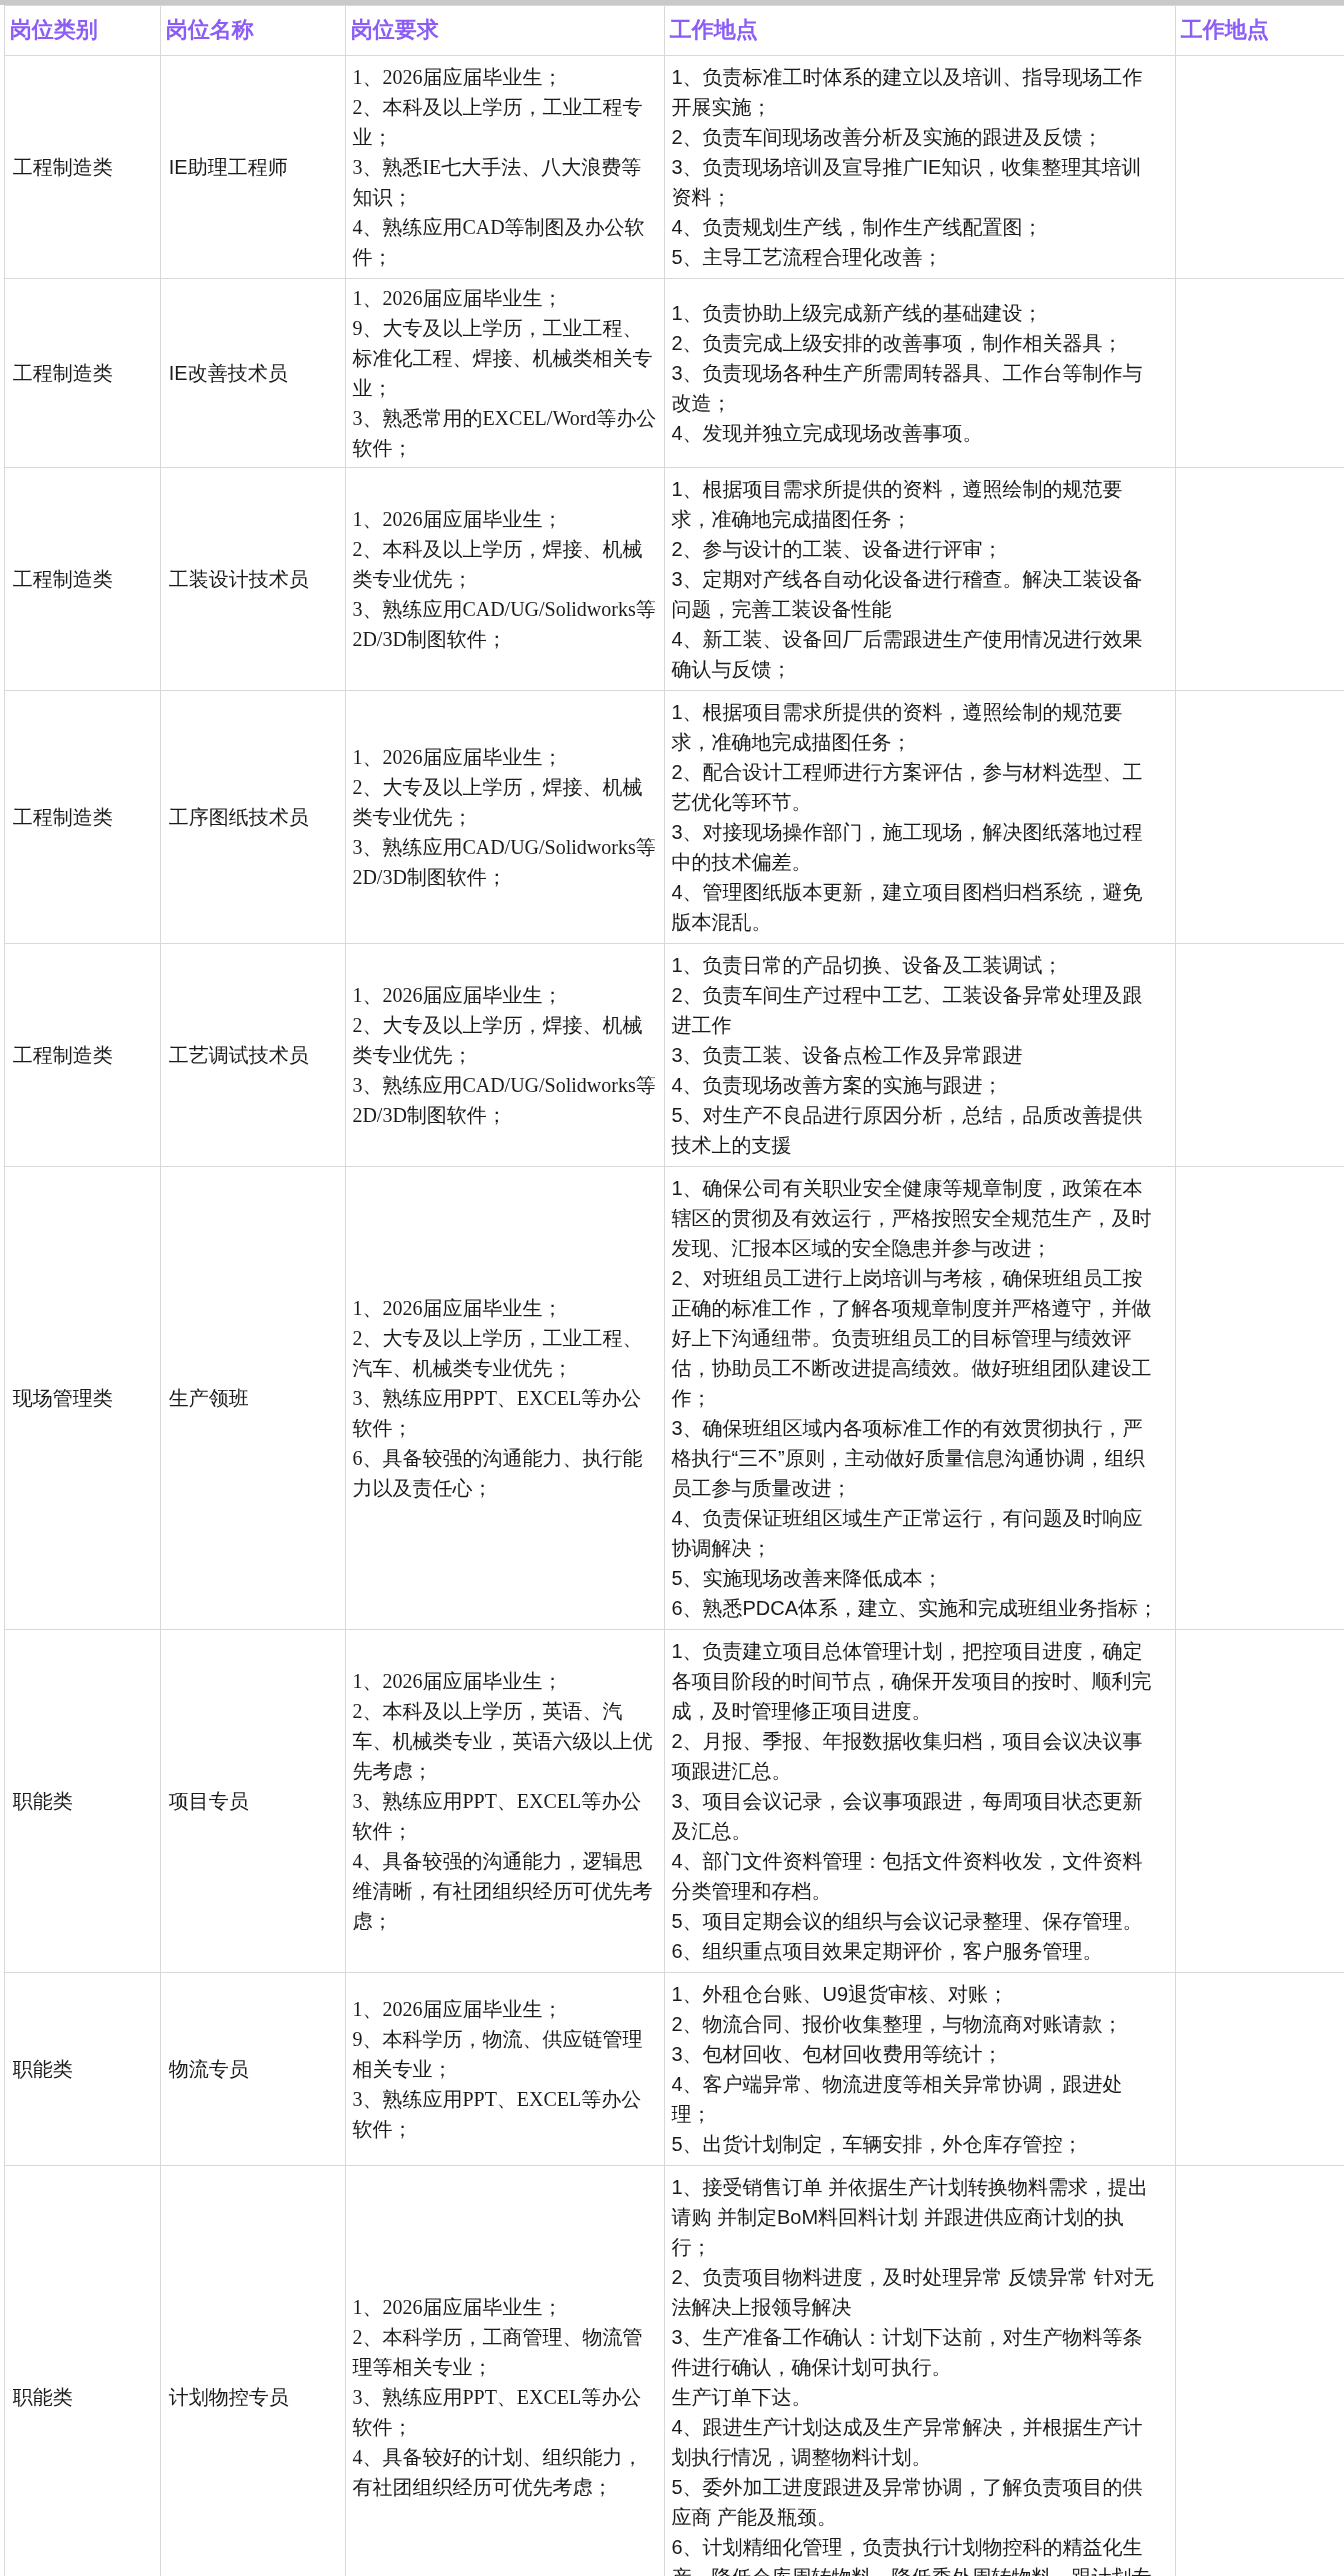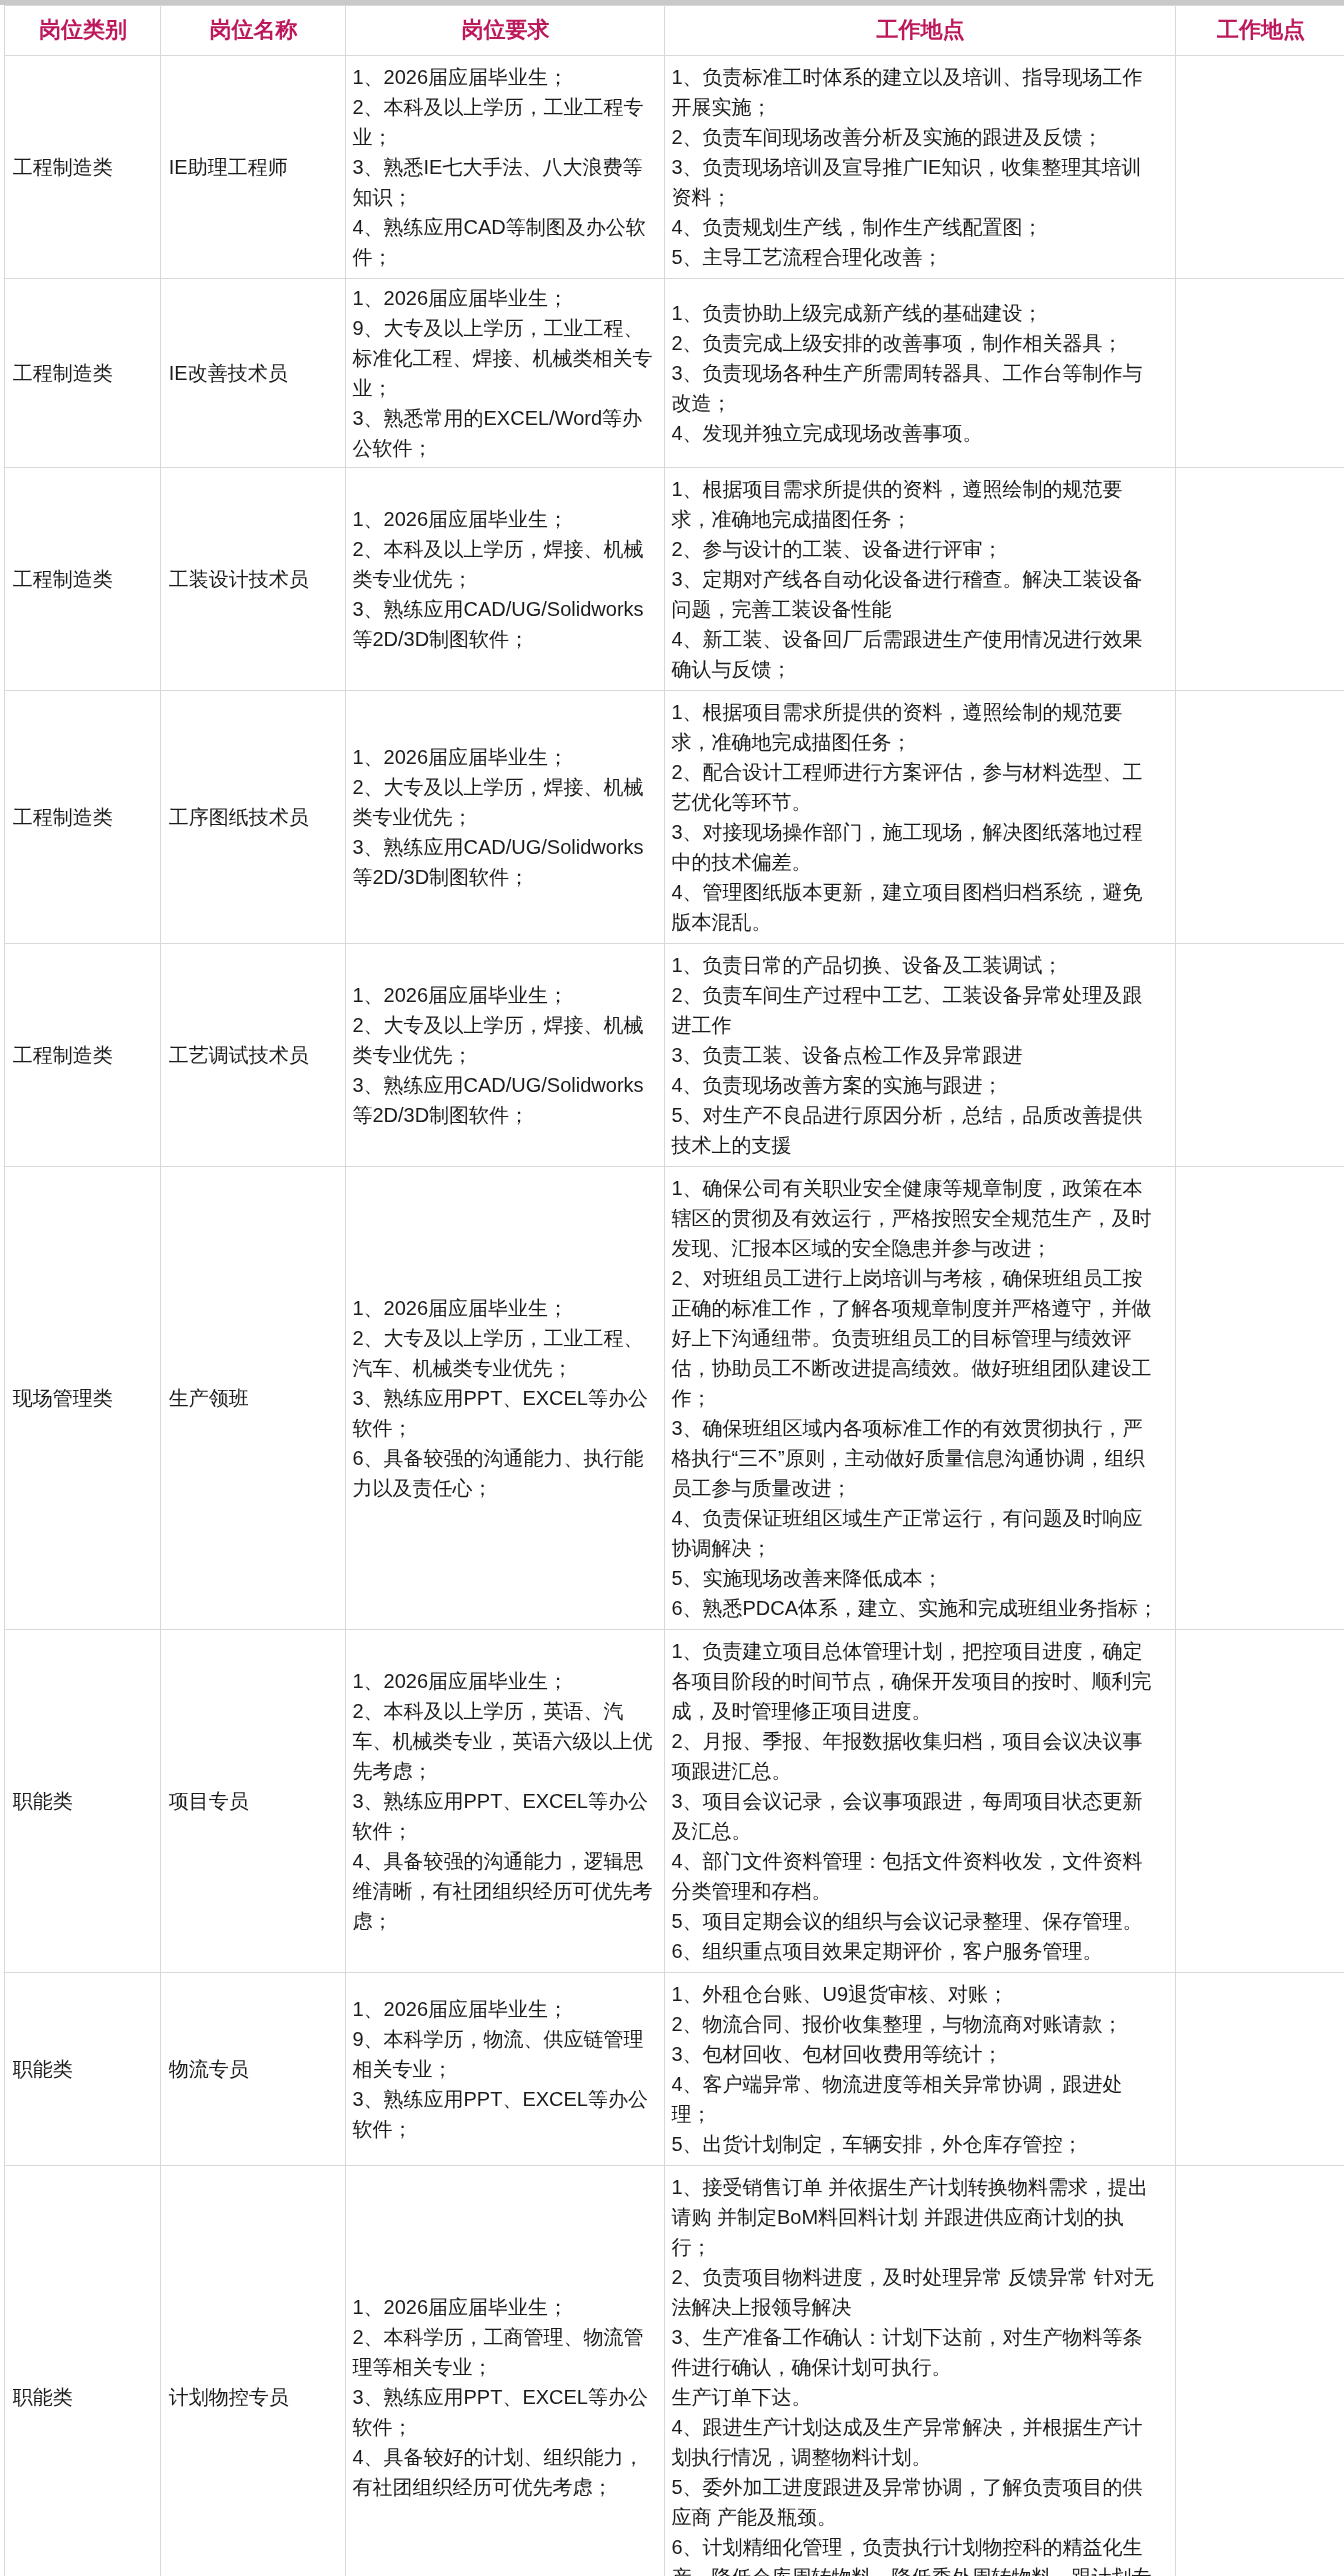--- a/index.html
+++ b/index.html
@@ -26,34 +26,34 @@
   }
   table.jobs th, table.jobs td {
     border: 0.7px solid #d9d9d9;
     vertical-align: middle;
     word-break: break-all;
     overflow-wrap: break-word;
   }
   table.jobs th {
     font-size: 22px;
     font-weight: bold;
-    color: #be185d;
-    text-align: center;
+    color: #8b5cf6;
+    text-align: left;
     padding: 11px 4.4px;
     line-height: 1.2;
   }
   table.jobs td {
     font-size: 20px;
     line-height: 1.5;
     color: #1a1a1a;
     text-align: left;
   }
   td.c-cat  { padding: 4.4px 6px 4.4px 7.4px; }
   td.c-name { padding: 4.4px 6px 4.4px 7.4px; }
-  td.c-req  { padding: 4px 6px; }
+  td.c-req  { padding: 4px 6px; font-family: Liberation Serif, serif; }
   td.c-duty { padding: 6px 15px 6px 6px; }
   td.c-loc  { padding: 4.4px 6px; }
   .line { margin: 0; }
 </style>
 </head>
 <body>
 
 <div class="top-strip"></div>
 
 <div class="table-wrap">

